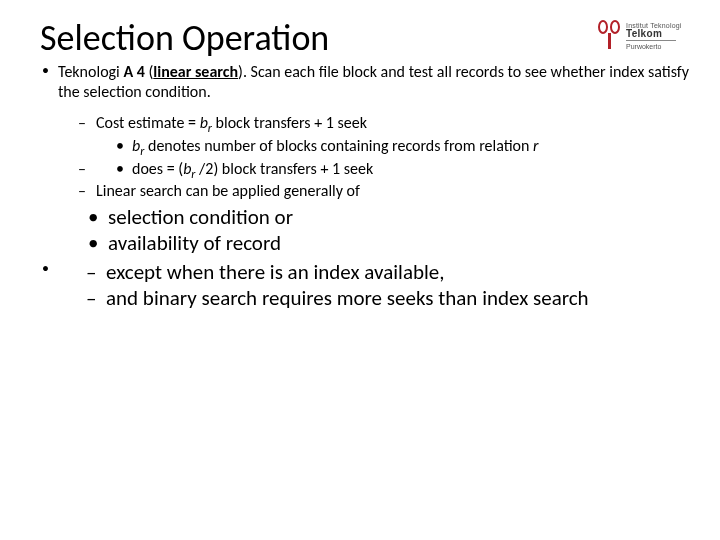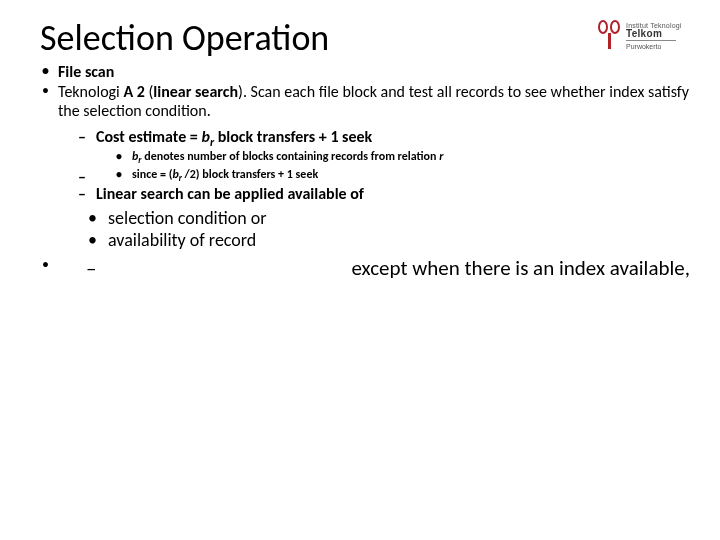--- a/index.html
+++ b/index.html
@@ -100,22 +100,21 @@
     left: 2px;
     top: 0;
     color: #000;
     font-size: 14px;
   }
   ul.top > li.bold-line { font-weight: bold; }
 
   ul.dash {
     list-style: none;
     padding-left: 20px;
-    margin-top: 6px;
-    font-weight: bold;
+    margin-top: 12px;
   }
   ul.dash > li {
     position: relative;
     padding-left: 18px;
     font-size: 16px;
     line-height: 1.22;
   }
   ul.dash > li::before {
     content: "–";
     position: absolute;
@@ -123,72 +122,71 @@
     top: 0;
   }
 
   ul.dot2 {
     list-style: none;
     padding-left: 20px;
   }
   ul.dot2 > li {
     position: relative;
     padding-left: 16px;
-    font-size: 12px;
+    font-size: 16px;
     line-height: 1.22;
   }
   ul.dot2 > li::before {
     content: "•";
     position: absolute;
     left: 0;
     top: 0;
   }
 
   ul.big-dot {
     list-style: none;
     padding-left: 48px;
     margin-top: 4px;
     margin-bottom: 2px;
   }
   ul.big-dot > li {
     position: relative;
     padding-left: 20px;
-    font-size: 18px;
+    font-size: 21px;
     line-height: 1.22;
   }
   ul.big-dot > li::before {
     content: "•";
     position: absolute;
     left: 0;
     top: 0;
   }
 
   ul.big-dash {
     list-style: none;
     padding-left: 28px;
     margin-top: 4px;
   }
   ul.big-dash > li {
     position: relative;
     padding-left: 20px;
     font-size: 21px;
     line-height: 1.22;
-    text-align: right;
   }
   ul.big-dash > li::before {
     content: "–";
     position: absolute;
     left: 0;
     top: 0;
   }
 
   .ital { font-style: italic; }
   .sub { font-style: italic; font-size: 0.75em; vertical-align: sub; }
   .bold { font-weight: bold; }
-  .underline { }
+  .underline { text-decoration: underline; }
 </style>
 </head>
 <body>
 
 <div class="slide">
   <div class="logo">
     <div class="logo-mark">
       <div class="logo-ovals">
         <div class="logo-oval l"></div>
         <div class="logo-oval r"></div>
@@ -199,50 +197,50 @@
       <span class="logo-line1">Institut Teknologi</span>
       <span class="logo-line2">Telkom</span>
       <hr class="logo-hr">
       <span class="logo-line3">Purwokerto</span>
     </div>
   </div>
 
   <h1 class="title">Selection Operation</h1>
 
   <ul class="top">
-    <li class="bold-line">File scan</li>
     <li>
       <span>Teknologi</span>
-      <span class="bold">A 2</span><span> (</span><span class="bold underline">linear search</span><span>).</span><span>  Scan each file block and test all records to see whether index satisfy the selection condition.</span>
+      <span class="bold">A 4</span><span> (</span><span class="bold underline">linear search</span><span>).</span><span>  Scan each file block and test all records to see whether index satisfy the selection condition.</span>
       <ul class="dash">
         <li>
           <span>Cost estimate = </span><span class="ital">b</span><span class="sub">r</span><span> block transfers + 1 seek</span>
           <ul class="dot2">
             <li>
               <span class="ital">b</span><span class="sub">r</span><span>  denotes number of blocks containing records from relation </span><span class="ital">r</span>
             </li>
           </ul>
         </li>
         <li>
           <ul class="dot2">
             <li>
-              <span>since = (</span><span class="ital">b</span><span class="sub">r</span><span> /2) block transfers + 1 seek</span>
+              <span>does = (</span><span class="ital">b</span><span class="sub">r</span><span> /2) block transfers + 1 seek</span>
             </li>
           </ul>
         </li>
-        <li>Linear search can be applied available of</li>
+        <li>Linear search can be applied generally of</li>
       </ul>
     </li>
   </ul>
 
   <ul class="big-dot">
     <li>selection condition or</li>
     <li>availability of record</li>
   </ul>
 
   <ul class="top">
     <li>
       <ul class="big-dash">
         <li>except when there is an index available,</li>
+        <li>and binary search requires more seeks than index search</li>
       </ul>
     </li>
   </ul>
 </div>
 
 </body></html>

